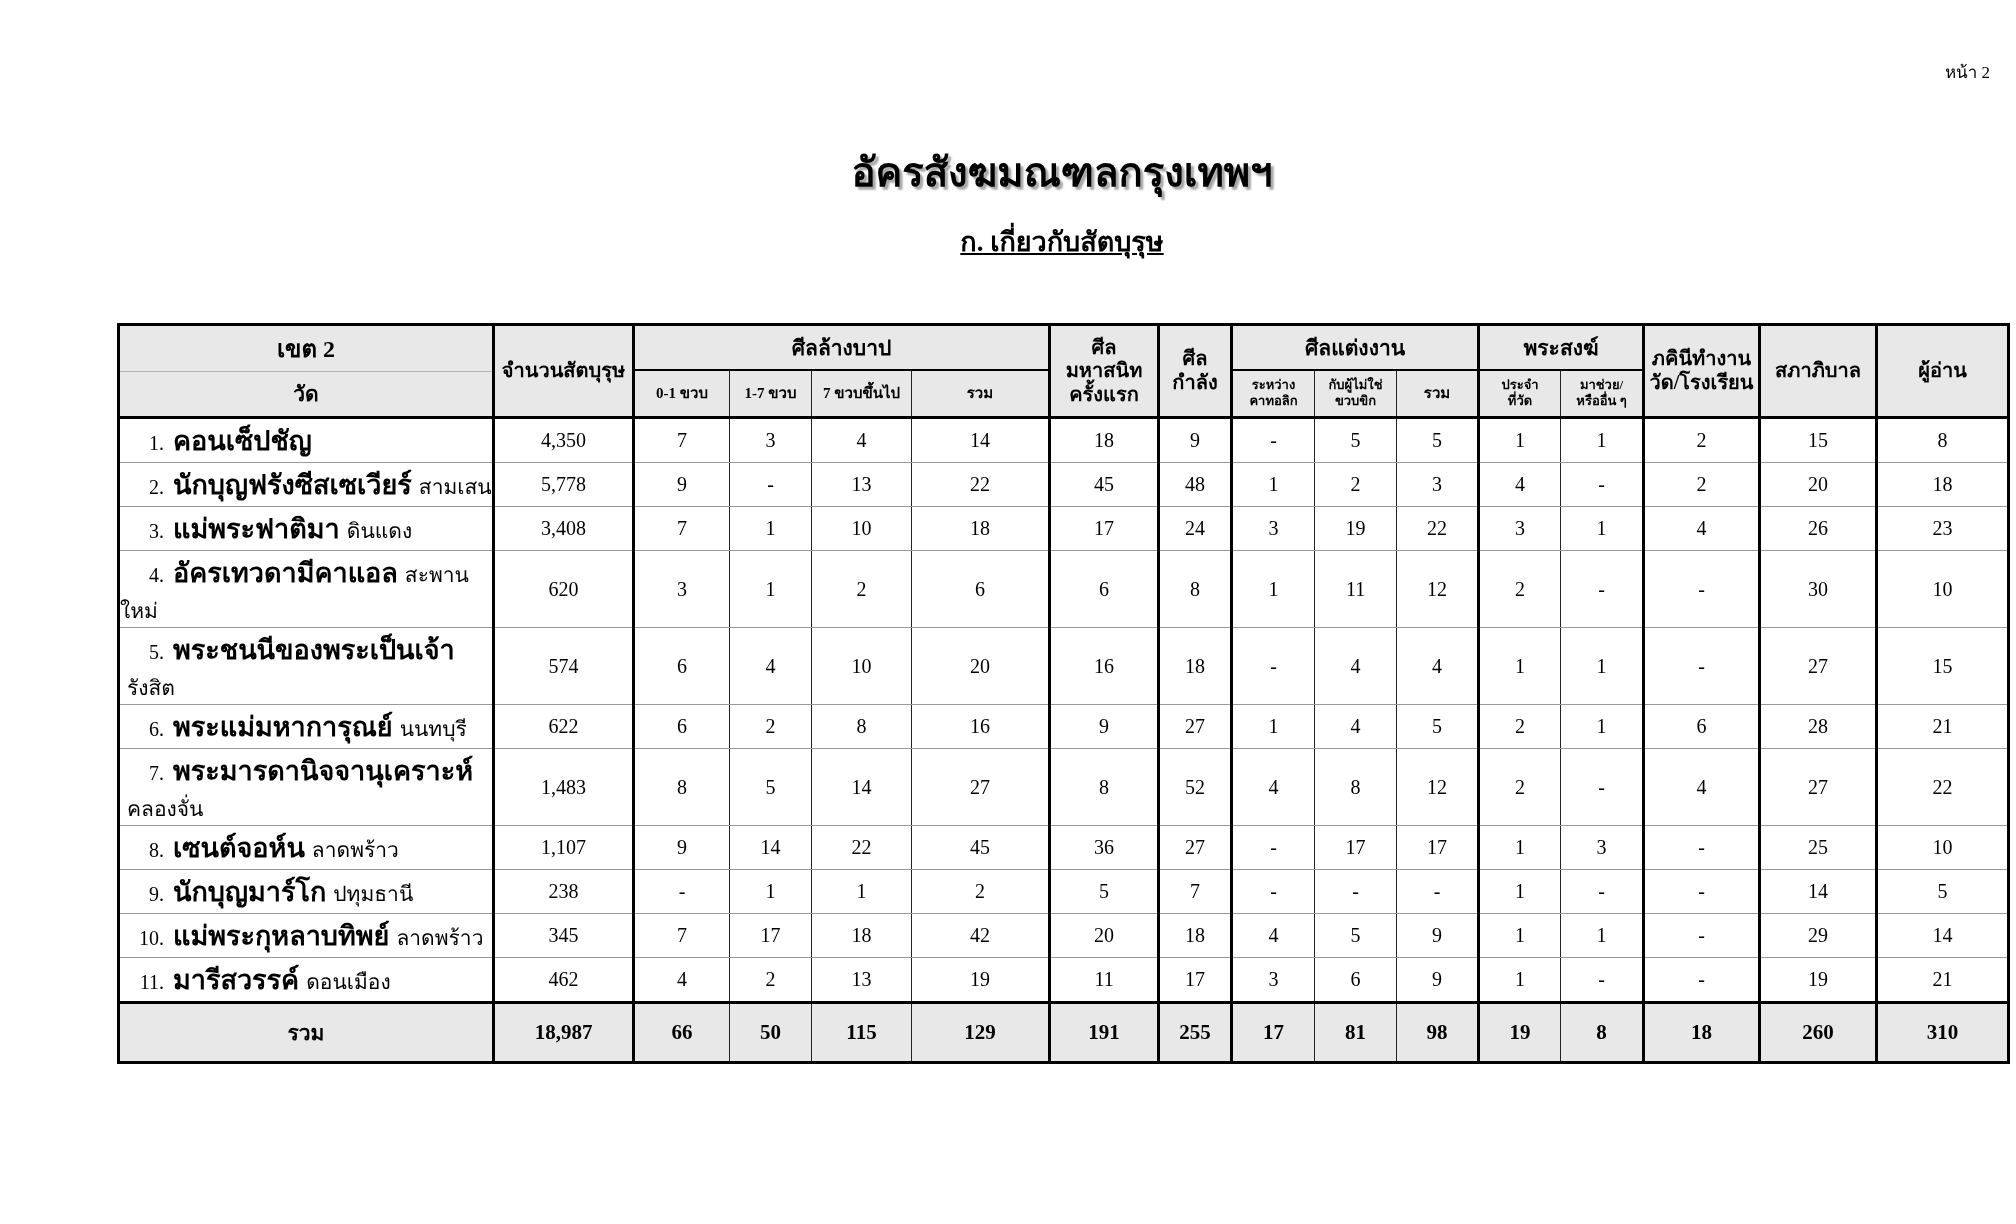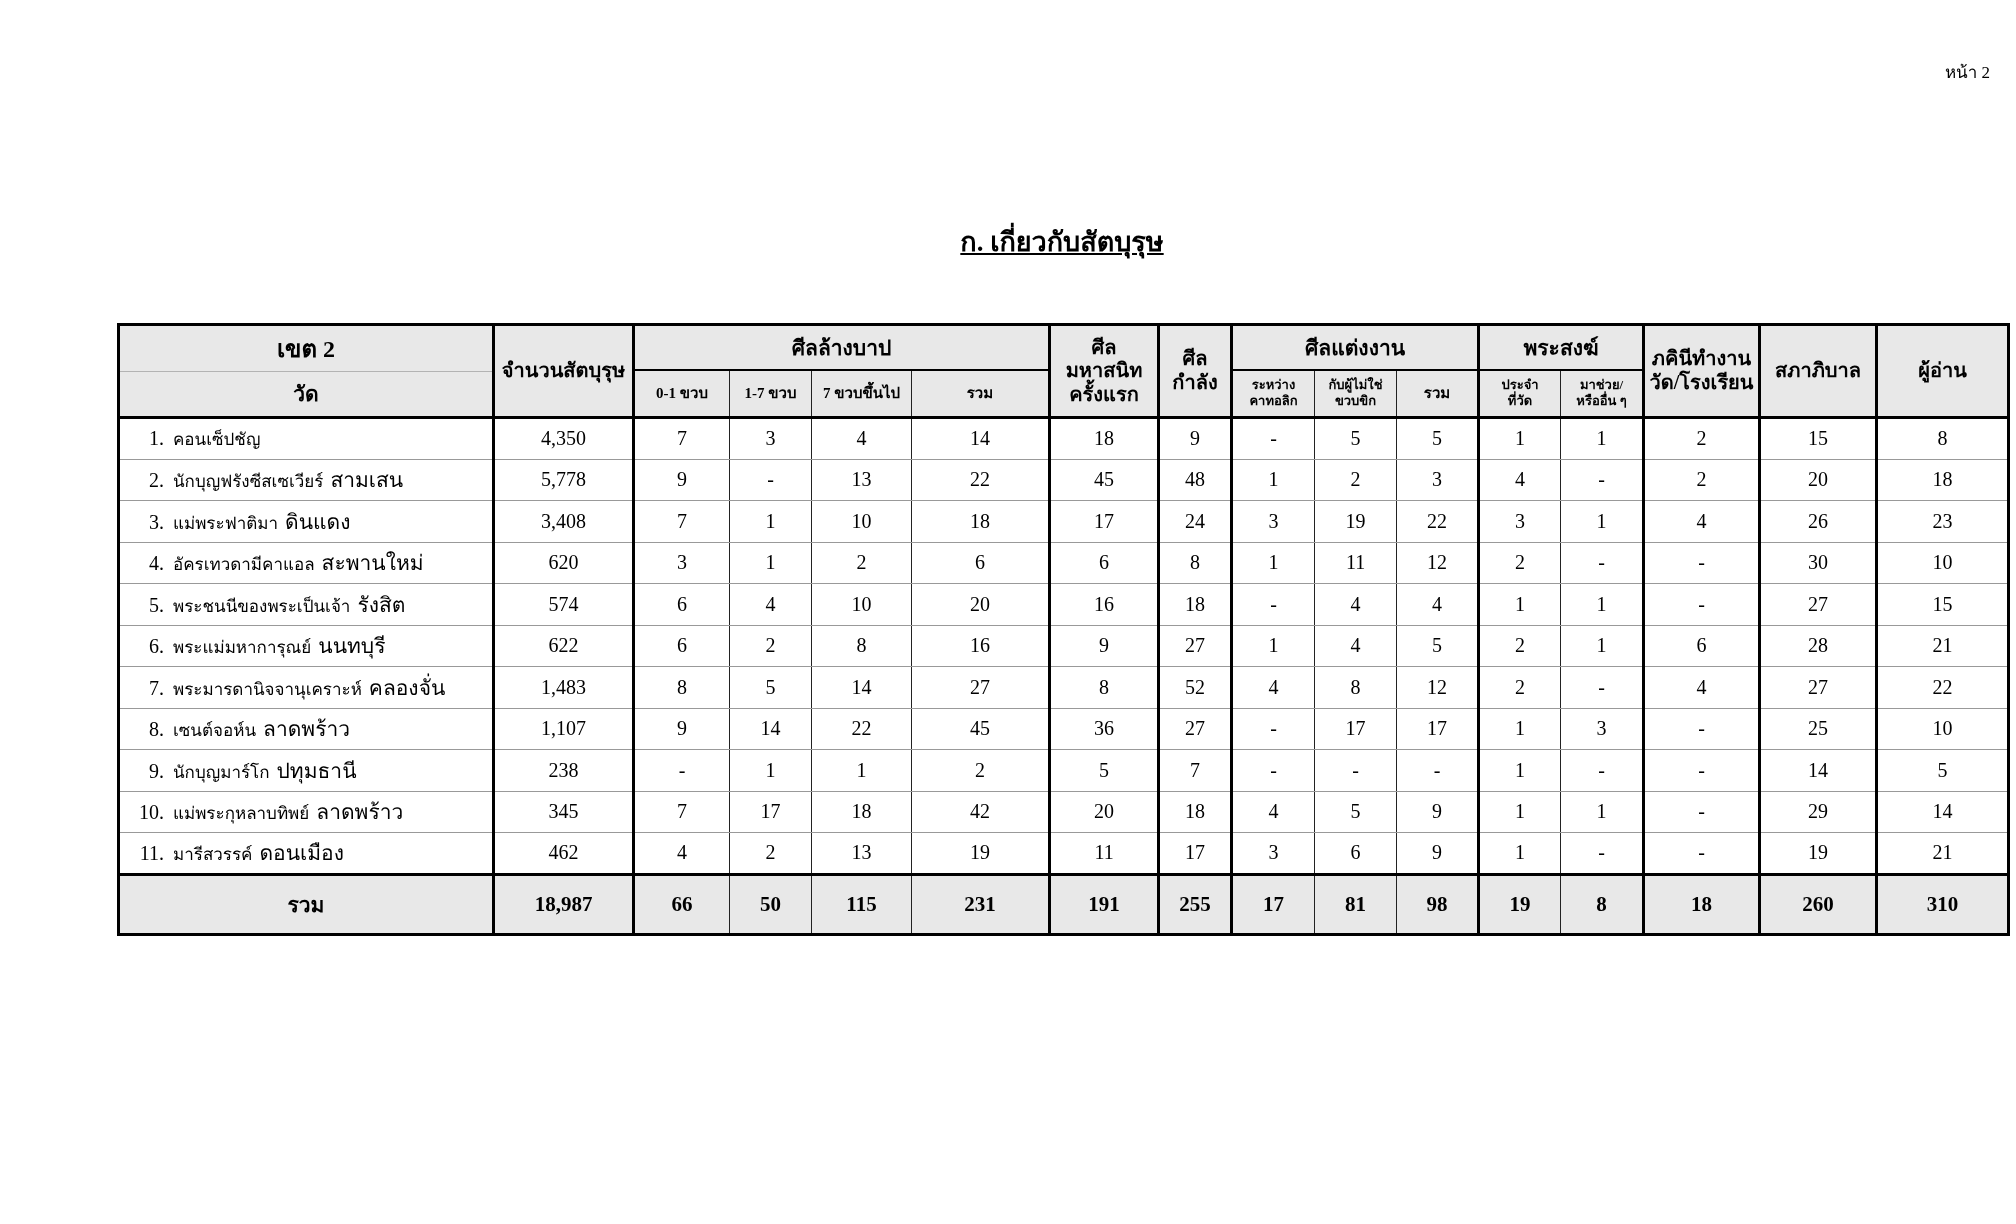--- a/index.html
+++ b/index.html
@@ -58,37 +58,38 @@
   .zone-wrap .zone{flex:1;display:flex;align-items:center;justify-content:center;font-size:24px;}
   .zone-wrap .parish-h{flex:1;display:flex;align-items:center;justify-content:center;font-size:21px;border-top:1px solid #b3b3b3;}
   tbody tr{height:41.5px;}
   tbody td{
     border-bottom:1px solid var(--row-line);
     text-align:center;font-size:20px;vertical-align:middle;
     padding:0;
   }
   tbody td.name-cell{text-align:left;}
   .row-no{display:inline-block;width:44px;text-align:right;margin-right:9px;font-size:20px;}
-  .parish-name{font-size:17px;}
+  .parish-name{font-size:27px;font-weight:bold;}
   .parish-suffix{font-size:21px;margin-left:7px;}
   tfoot tr{height:60px;}
   tfoot td{
     background:var(--header-bg);
     border-top:3px solid var(--border-dark);
     font-weight:bold;font-size:21px;text-align:center;vertical-align:middle;
     padding:0;
   }
 </style>
 </head>
 <body>
 
 <div class="page">
 
   <div class="page-number">หน้า 2</div>
 
+  <h1 class="title">อัครสังฆมณฑลกรุงเทพฯ</h1>
   <h2 class="subtitle">ก. เกี่ยวกับสัตบุรุษ</h2>
 
   <table class="stats">
     <colgroup>
       <col style="width:375px">
         <col style="width:140px">
       <col style="width:96px">
         <col style="width:82px">
         <col style="width:100px">
         <col style="width:138px">
@@ -341,21 +342,21 @@
           <td class="">21</td>
         </tr>
       </tbody>
     <tfoot>
       <tr class="total">
           <td class="vr">รวม</td>
           <td class="vr">18,987</td>
           <td class="vt">66</td>
           <td class="vt">50</td>
           <td class="vt">115</td>
-          <td class="vr">231</td>
+          <td class="vr">129</td>
           <td class="vr">191</td>
           <td class="vr">255</td>
           <td class="vt">17</td>
           <td class="vt">81</td>
           <td class="vr">98</td>
           <td class="vt">19</td>
           <td class="vr">8</td>
           <td class="vr">18</td>
           <td class="vr">260</td>
           <td class="">310</td>

